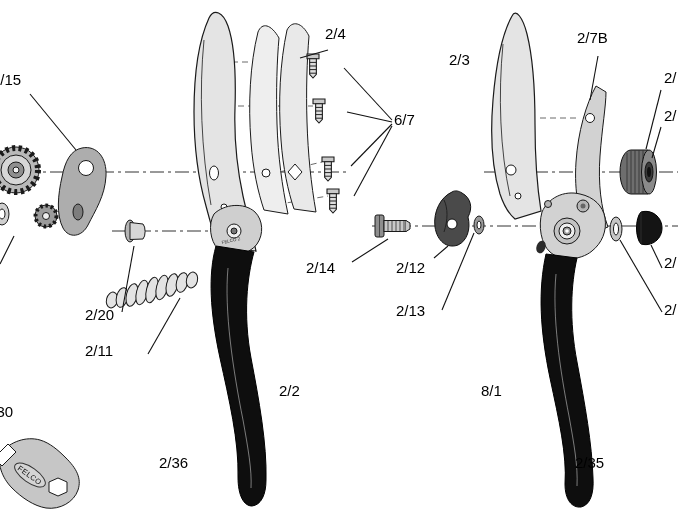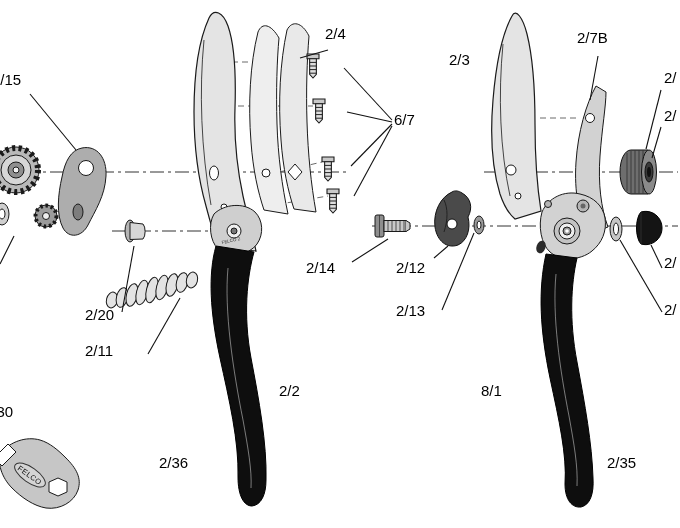--- a/index.html
+++ b/index.html
@@ -220,18 +220,18 @@
   <div class="lbl" style="left:664px;top:70px">2/</div>
   <div class="lbl" style="left:664px;top:108px">2/</div>
   <div class="lbl" style="left:306px;top:260px">2/14</div>
   <div class="lbl" style="left:396px;top:260px">2/12</div>
   <div class="lbl" style="left:396px;top:303px">2/13</div>
   <div class="lbl" style="left:85px;top:307px">2/20</div>
   <div class="lbl" style="left:85px;top:343px">2/11</div>
   <div class="lbl" style="left:279px;top:383px">2/2</div>
   <div class="lbl" style="left:159px;top:455px">2/36</div>
   <div class="lbl" style="left:481px;top:383px">8/1</div>
-  <div class="lbl" style="left:607px;top:455px">2/35</div>
+  <div class="lbl" style="left:575px;top:455px">2/35</div>
   <div class="lbl" style="left:-16px;top:404px">2/30</div>
   <div class="lbl" style="left:664px;top:255px">2/</div>
   <div class="lbl" style="left:664px;top:302px">2/</div>
 
 </div>
 
 </body></html>

